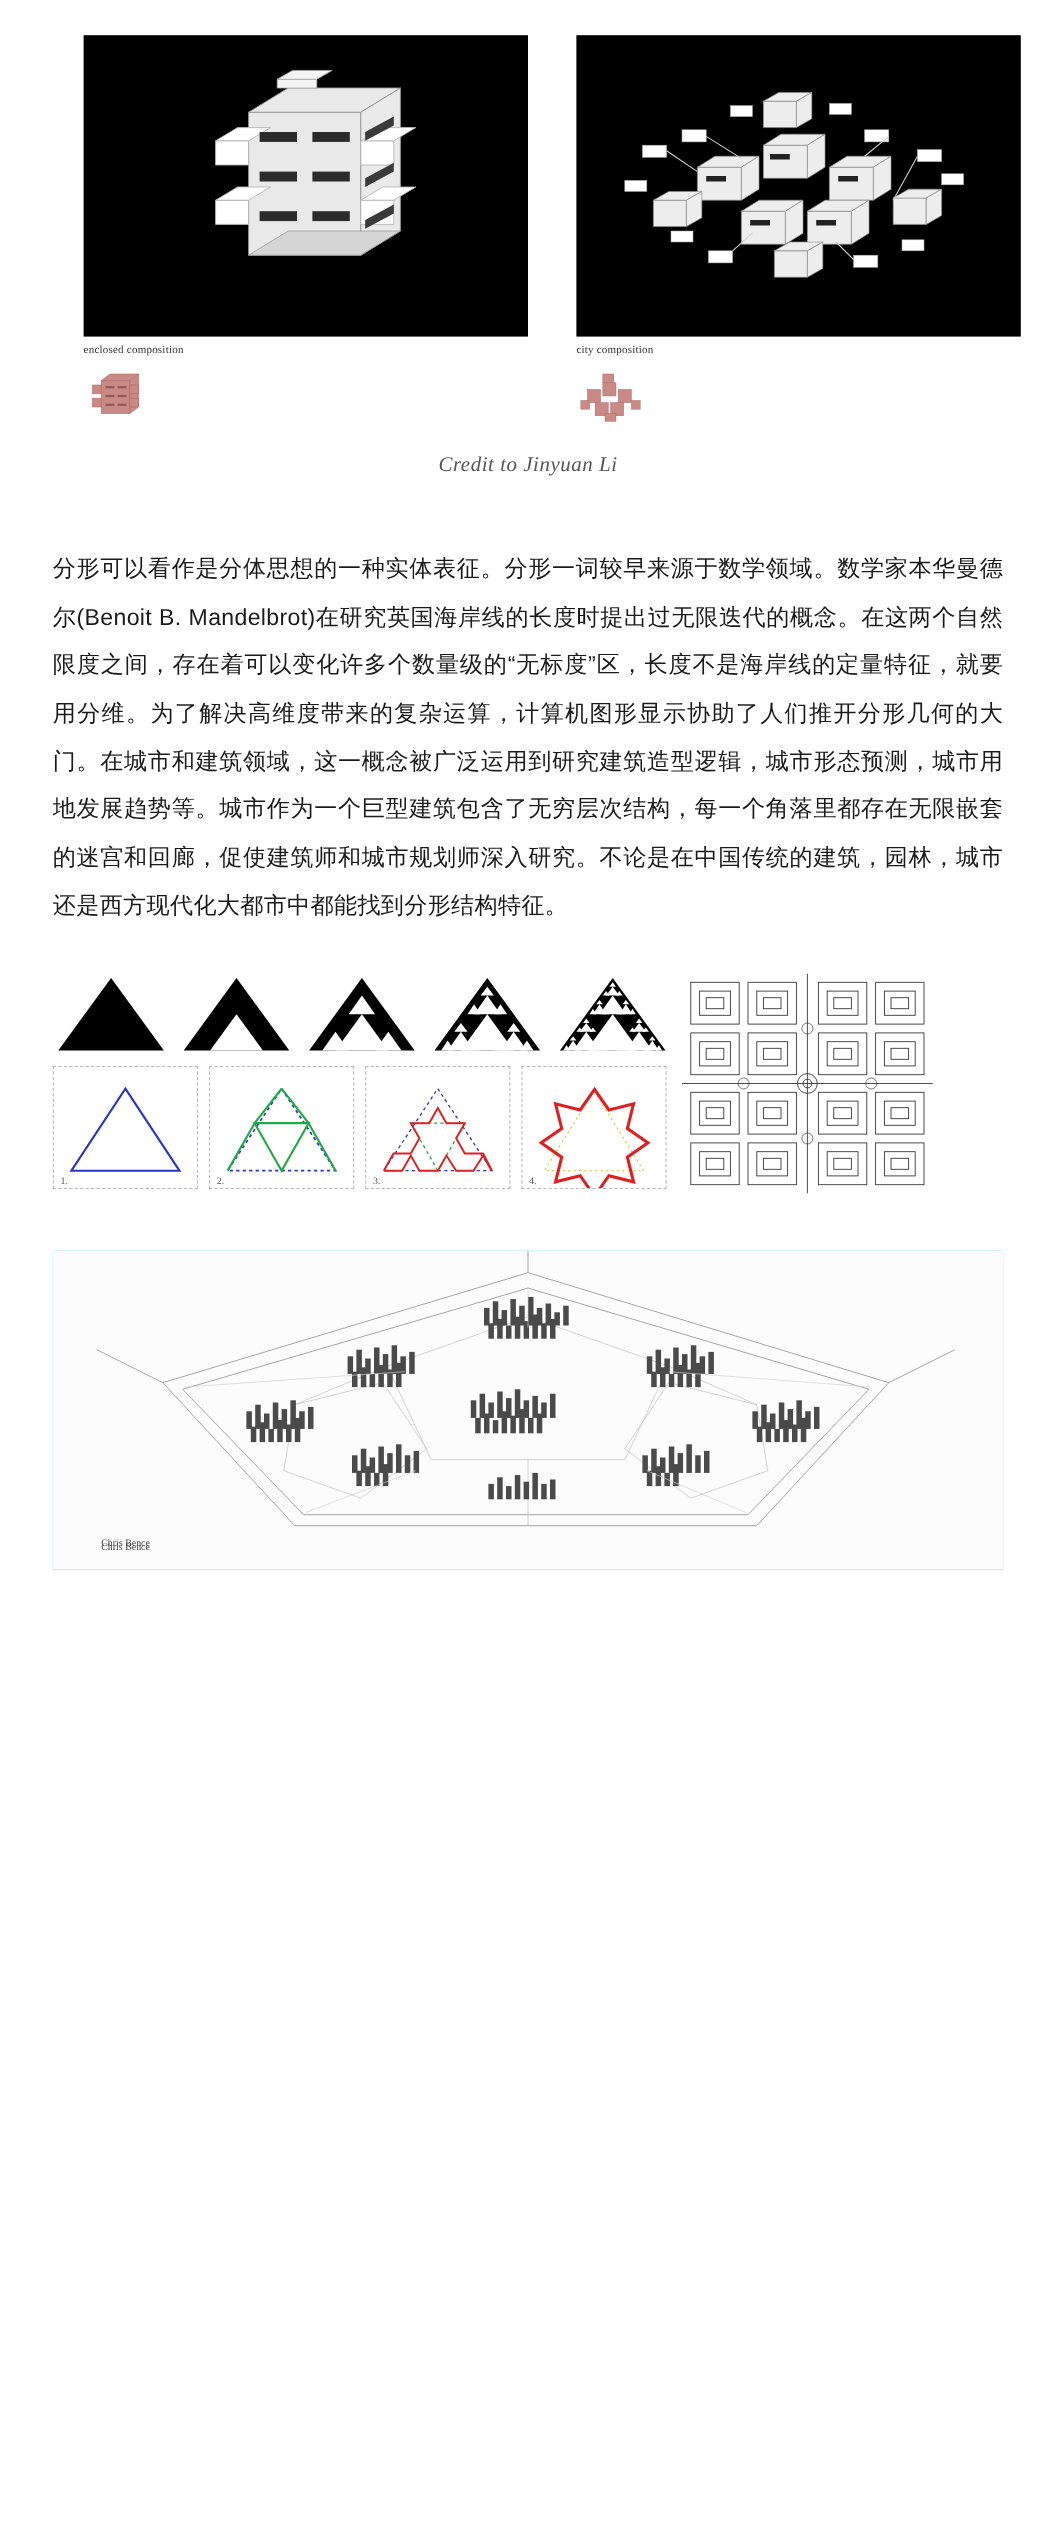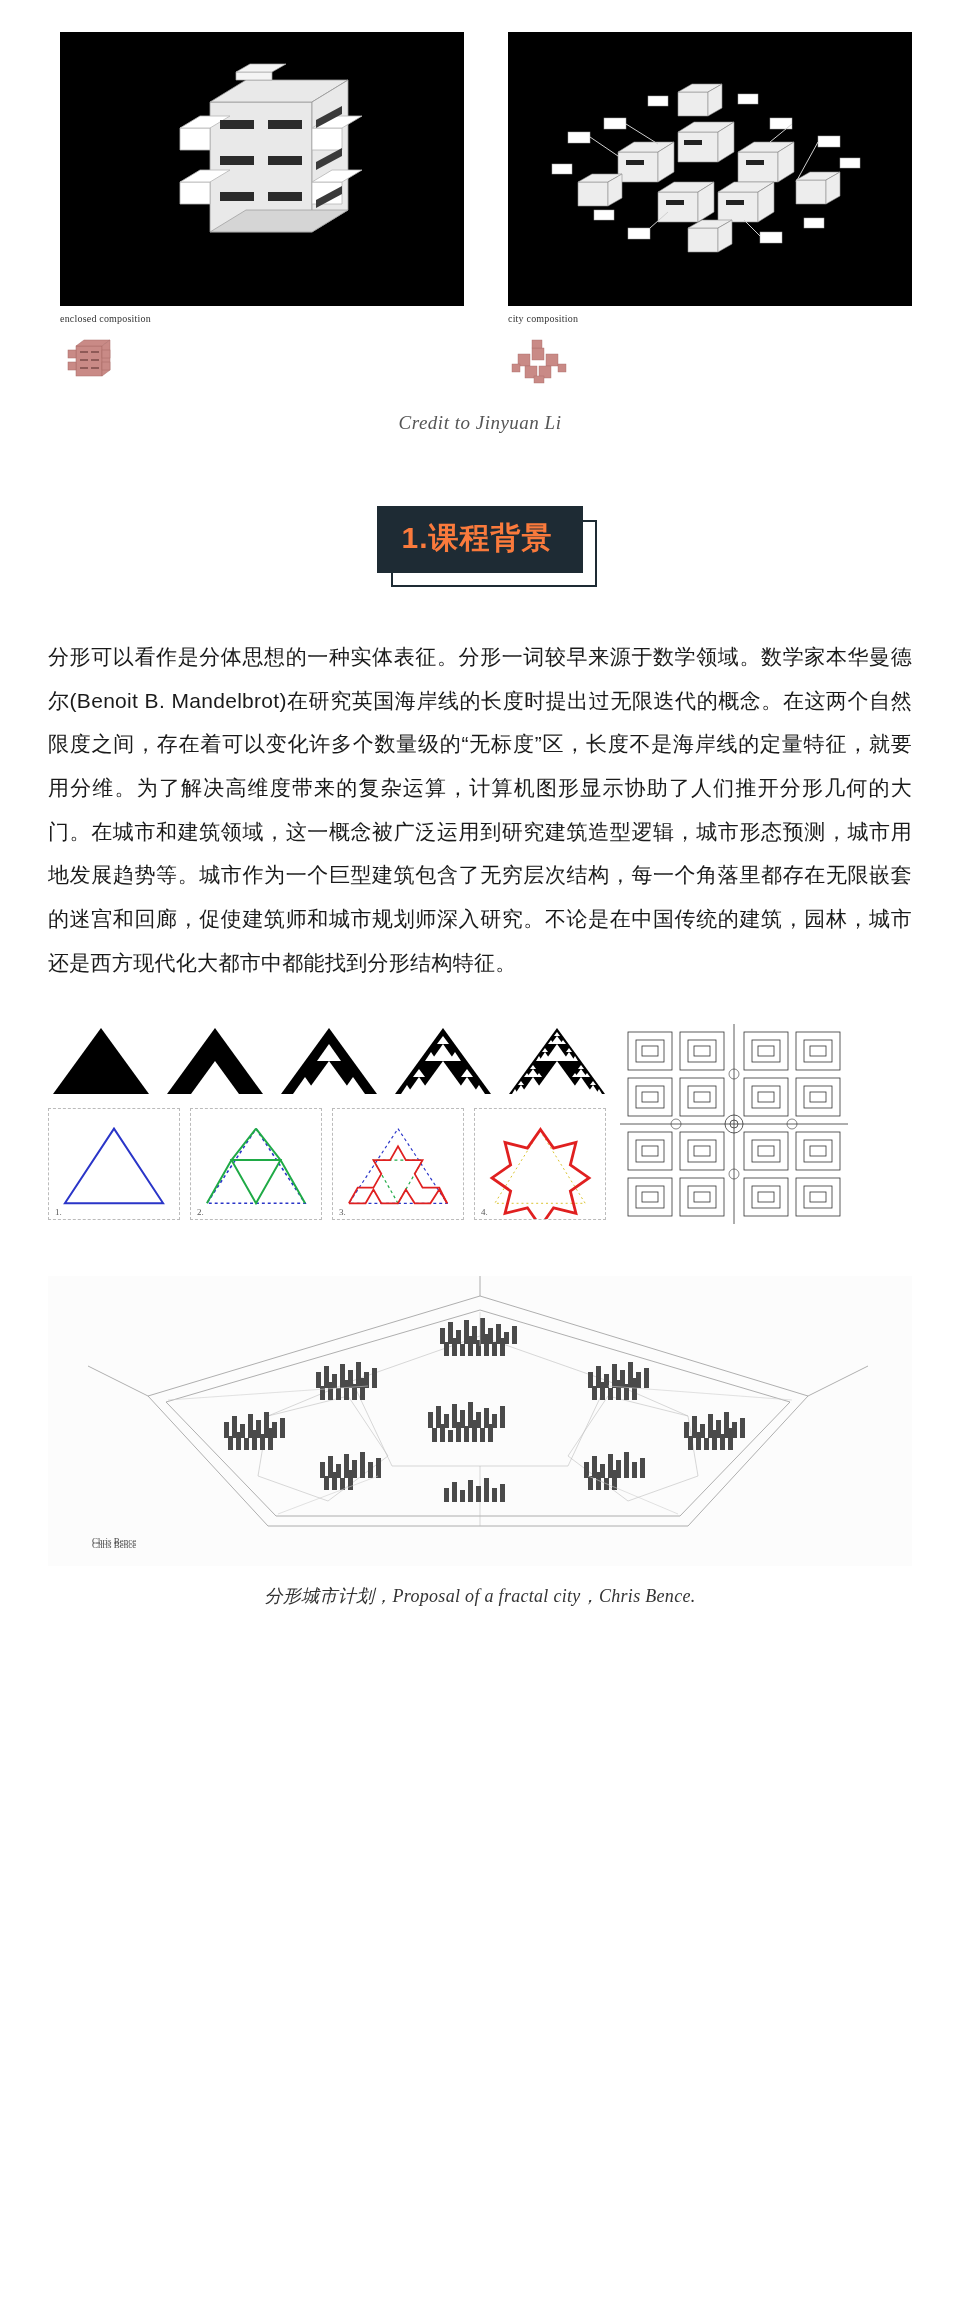--- a/index.html
+++ b/index.html
@@ -21,21 +21,21 @@
     padding: 0;
     background: #fff;
     position: relative;
     overflow: hidden;
   }
 
   
   .top-figs {
     display: flex;
     gap: 44px;
-    padding: 32px 48px 0 60px;
+    padding: 32px 48px 0 76px;
     justify-content: flex-start;
   }
   .fig-col { width: 404px; }
   .fig-black {
     width: 404px;
     height: 274px;
     background: #000;
     position: relative;
     overflow: hidden;
   }
@@ -344,26 +344,20 @@
             <rect x="50" y="30" width="8" height="8"></rect>
             <rect x="26" y="42" width="10" height="7"></rect>
           </g>
         </svg>
       </div>
     </div>
   </div>
 
   <div class="credit">Credit to Jinyuan Li</div>
 
-  <div class="section-title-wrap">
-    <div class="section-title">
-      <div class="outline"></div>
-      <div class="box">1.课程背景</div>
-    </div>
-  </div>
 
   <div class="body-text">分形可以看作是分体思想的一种实体表征。分形一词较早来源于数学领域。数学家本华曼德尔(Benoit B. Mandelbrot)在研究英国海岸线的长度时提出过无限迭代的概念。在这两个自然限度之间，存在着可以变化许多个数量级的“无标度”区，长度不是海岸线的定量特征，就要用分维。为了解决高维度带来的复杂运算，计算机图形显示协助了人们推开分形几何的大门。在城市和建筑领域，这一概念被广泛运用到研究建筑造型逻辑，城市形态预测，城市用地发展趋势等。城市作为一个巨型建筑包含了无穷层次结构，每一个角落里都存在无限嵌套的迷宫和回廊，促使建筑师和城市规划师深入研究。不论是在中国传统的建筑，园林，城市还是西方现代化大都市中都能找到分形结构特征。</div>
 
   <div class="diagram-row">
 
     <div class="sierp-col">
 
       <div class="sierp-top">
         <div>
           <svg viewBox="0 0 106 74" width="106" height="74">
@@ -739,15 +733,14 @@
         <line x1="744" y1="124" x2="560" y2="110"></line>
         <line x1="230" y1="238" x2="330" y2="200"></line>
         <line x1="630" y1="238" x2="540" y2="200"></line>
         <line x1="432" y1="36" x2="432" y2="70"></line>
       </g>
       <text class="city-credit-text" x="44" y="268" font-size="9" fill="#444" font-family="Liberation Serif, serif">Chris Bence</text>
     </svg>
     <div class="city-credit">Chris Bence</div>
   </div>
 
-  <div class="city-caption">分形城市计划，Proposal of a fractal city，Chris Bence.</div>
 
 </div>
 
 </body></html>

